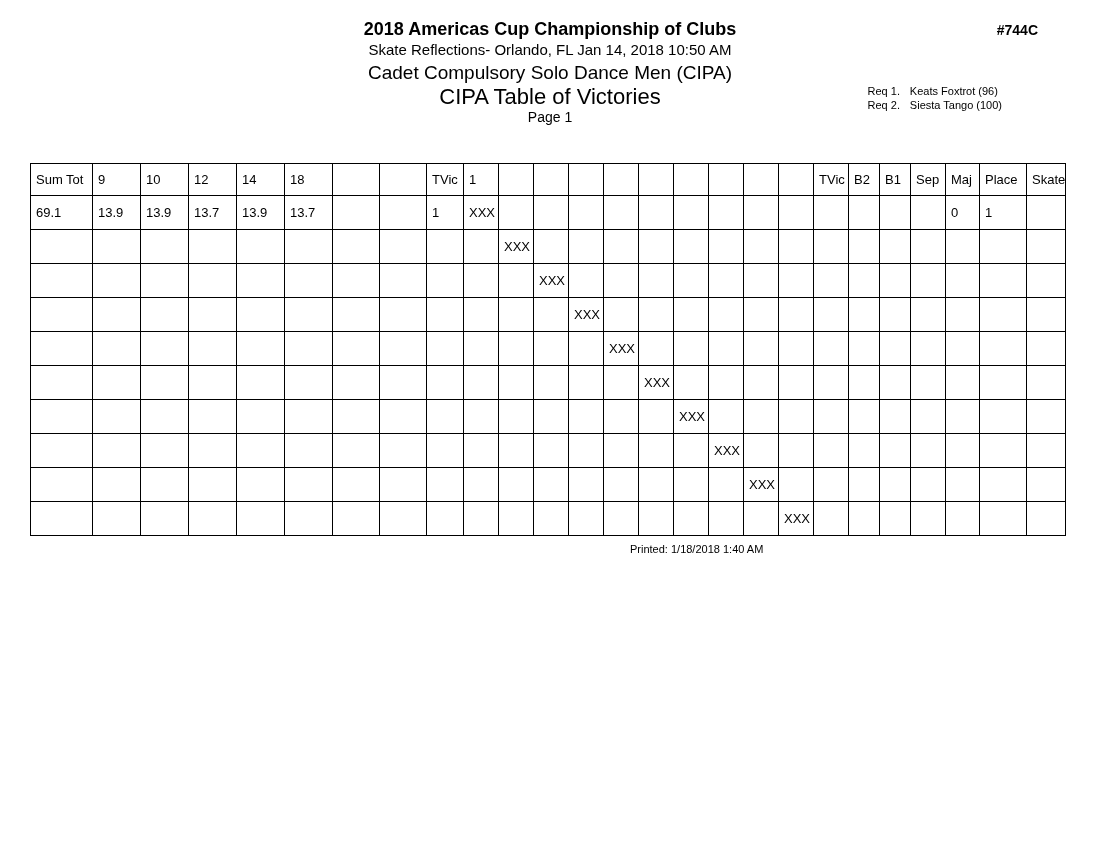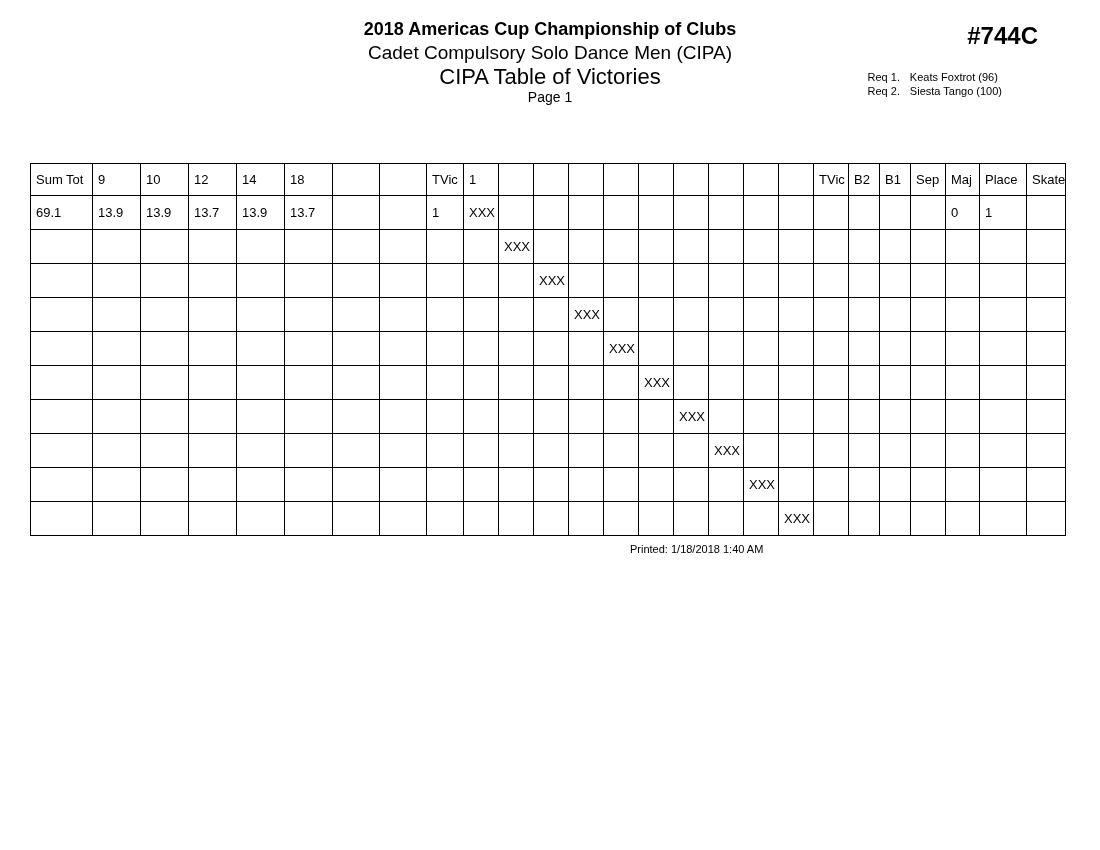--- a/index.html
+++ b/index.html
@@ -44,28 +44,28 @@
   }
   .title-page {
     font-size: 14px;
     line-height: 20px;
   }
 
   .event-number {
     position: absolute;
     right: 62px;
     top: 22px;
-    font-size: 24px;
+    font-size: 14px;
     font-weight: bold;
   }
 
   .reqs {
     position: absolute;
     right: 98px;
-    top: 70px;
+    top: 84px;
     font-size: 11px;
     line-height: 14px;
     text-align: left;
     white-space: nowrap;
   }
   .req-line span.req-lbl { display: inline-block; }
   .req-line span.req-num { display: inline-block; width: 16px; }
 
   
   .tov-wrap {
@@ -108,20 +108,21 @@
     top: 543px;
     font-size: 11px;
     white-space: nowrap;
   }
 </style>
 </head>
 <body>
 
 <div class="header">
   <div class="title-main">2018 Americas Cup Championship of Clubs</div>
+  <div class="title-venue">Skate Reflections- Orlando, FL  Jan 14, 2018  10:50 AM</div>
   <div class="title-event">Cadet Compulsory Solo Dance Men (CIPA)</div>
   <div class="title-sub">CIPA Table of Victories</div>
   <div class="title-page">Page 1</div>
 </div>
 
 <div class="event-number">#744C</div>
 
 <div class="reqs">
   <div class="req-line">
     <span class="req-lbl">Req</span>

